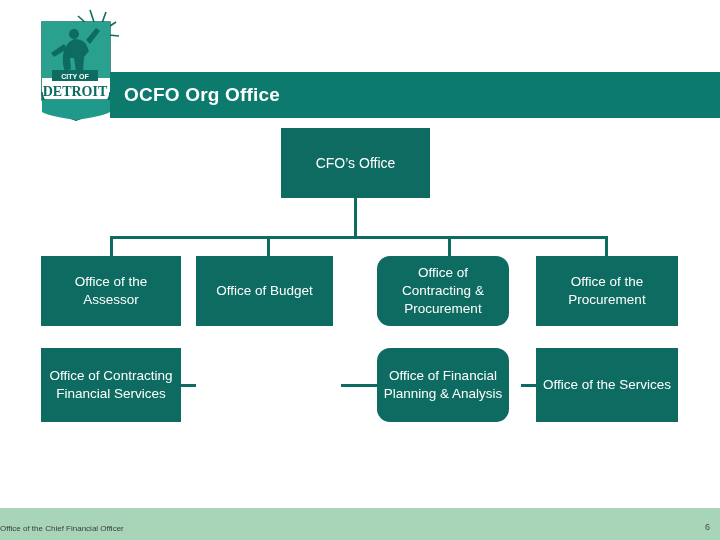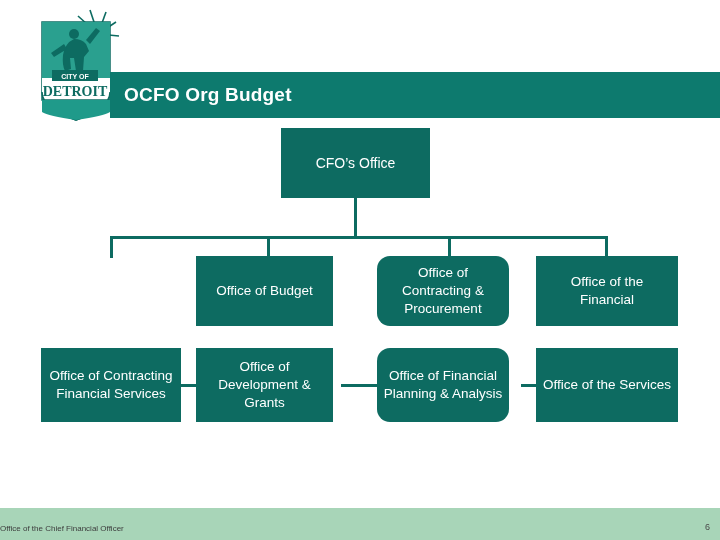--- a/index.html
+++ b/index.html
@@ -150,40 +150,40 @@
     <text x="47" y="74.5" fill="#ffffff" font-size="7" font-family="Liberation Sans, sans-serif" text-anchor="middle" font-weight="bold">CITY OF</text>
 
     <text x="47" y="92" fill="#0d6b61" font-size="14" font-family="Liberation Serif, serif" text-anchor="middle" font-weight="bold">DETROIT</text>
     <path d="M14 96 H82 V88 Q82 104 48 116 Q14 104 14 88 Z" fill="none" stroke="#0d6b61" stroke-width="1.5"></path>
     <rect x="14" y="96" width="68" height="12" fill="#1f9a8a"></rect>
     <path d="M14 108 Q14 104 14 88 L14 108 Q20 112 48 116 Q76 112 82 108 L82 88 Q82 104 82 108 Z" fill="#1f9a8a"></path>
   </svg>
 </div>
 
 <div class="header-bar"></div>
-<div class="header-title">OCFO Org Budget</div>
+<div class="header-title">OCFO Org Office</div>
 
 <div class="chart">
 
   <div class="node root">CFO’s Office</div>
 
   <div class="line" style="left:354px; top:80px; width:3px; height:40px;"></div>
   <div class="line" style="left:110px; top:118px; width:498px; height:3px;"></div>
 
   <div class="line" style="left:110px; top:118px; width:3px; height:22px;"></div>
   <div class="line" style="left:267px; top:118px; width:3px; height:22px;"></div>
   <div class="line" style="left:448px; top:118px; width:3px; height:22px;"></div>
   <div class="line" style="left:605px; top:118px; width:3px; height:22px;"></div>
 
+  <div class="node row1 col0">Office of the Assessor</div>
   <div class="node row1 col1">Office of Budget</div>
   <div class="node row1 col2">Office of Contracting &amp; Procurement</div>
-  <div class="node row1 col3">Office of the Financial</div>
+  <div class="node row1 col3">Office of the Procurement</div>
 
   <div class="node row2 col0">Office of Contracting Financial Services</div>
-  <div class="node row2 col1">Office of Development &amp; Grants</div>
   <div class="node row2 col2">Office of Financial Planning &amp; Analysis</div>
   <div class="node row2 col3">Office of the Services</div>
 
   <div class="line" style="left:181px; top:266px; width:15px; height:3px;"></div>
   <div class="line" style="left:341px; top:266px; width:36px; height:3px;"></div>
   <div class="line" style="left:521px; top:266px; width:15px; height:3px;"></div>
 </div>
 
 <div class="footer-band"></div>
 <div class="footer-text">Office of the Chief Financial Officer</div>

